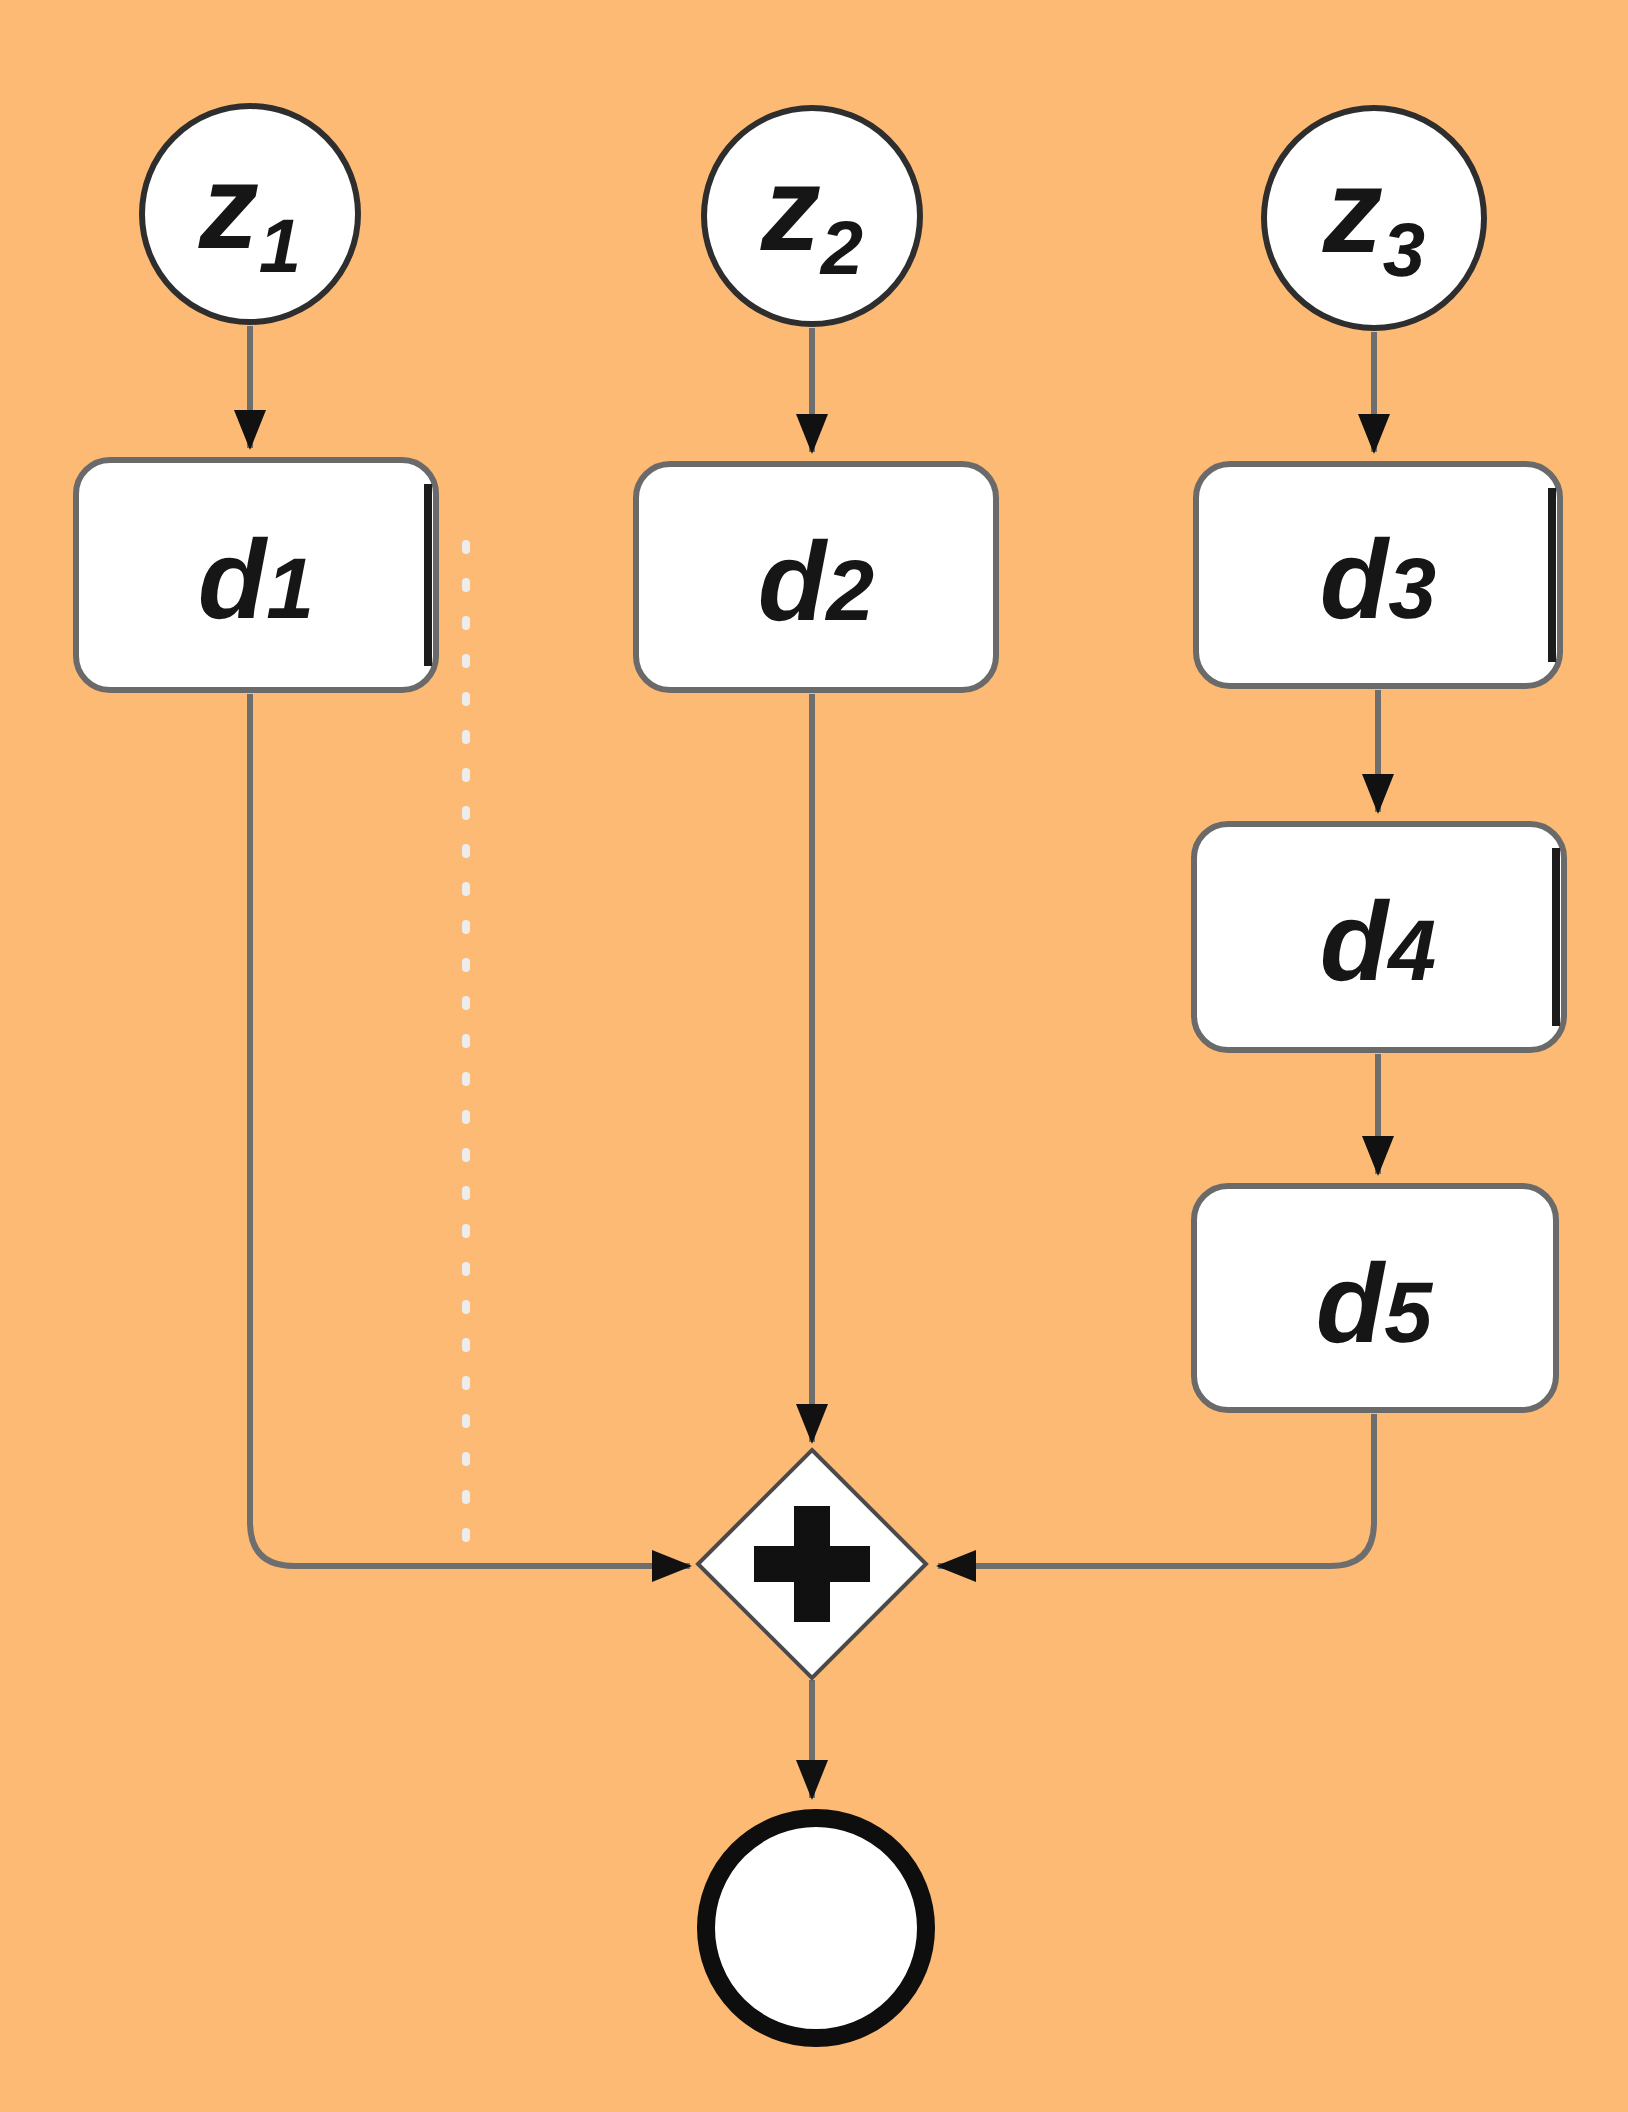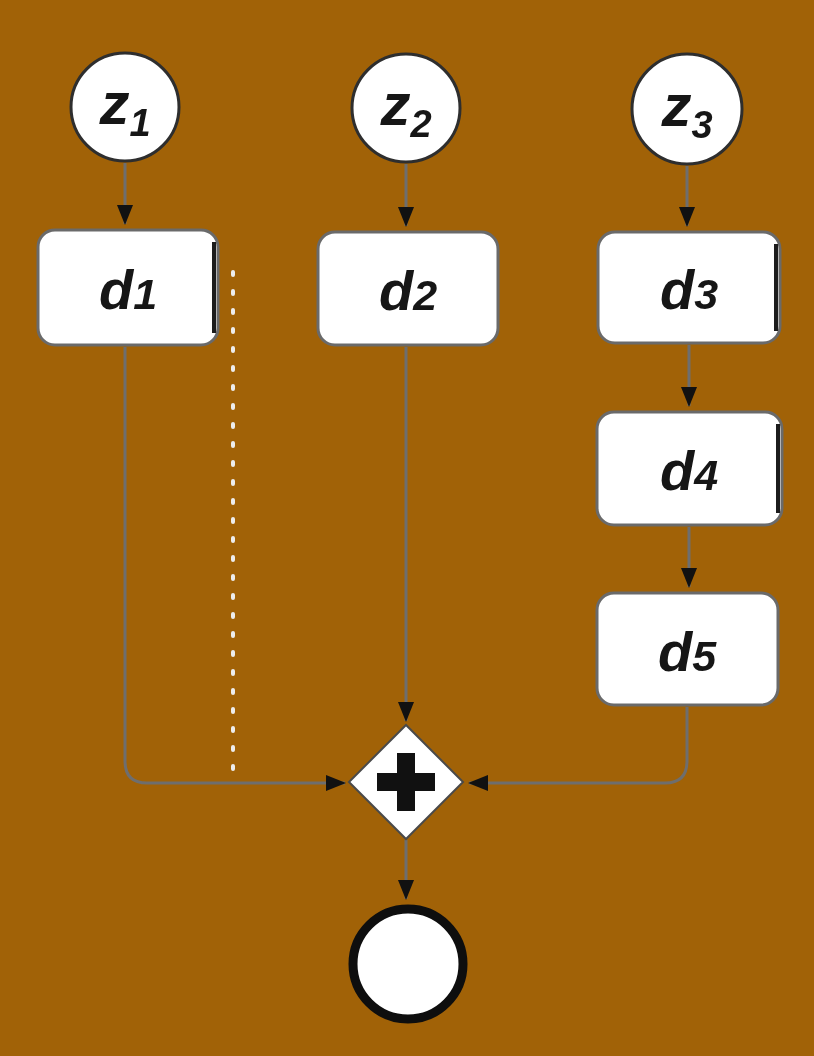--- a/index.html
+++ b/index.html
@@ -4,21 +4,21 @@
 <style>
   html, body {
     margin: 0;
     padding: 0;
     background: #ffffff;
   }
   .canvas {
     position: relative;
     width: 814px;
     height: 1056px;
-    background: #a16207;
+    background: #fdba74;
     overflow: hidden;
   }
   svg text {
     font-family: "Liberation Sans", "DejaVu Sans", sans-serif;
     font-style: italic;
     font-weight: 700;
     fill: #161616;
   }
   .evt-main { font-size: 60px; }
   .evt-sub  { font-size: 38px; }

